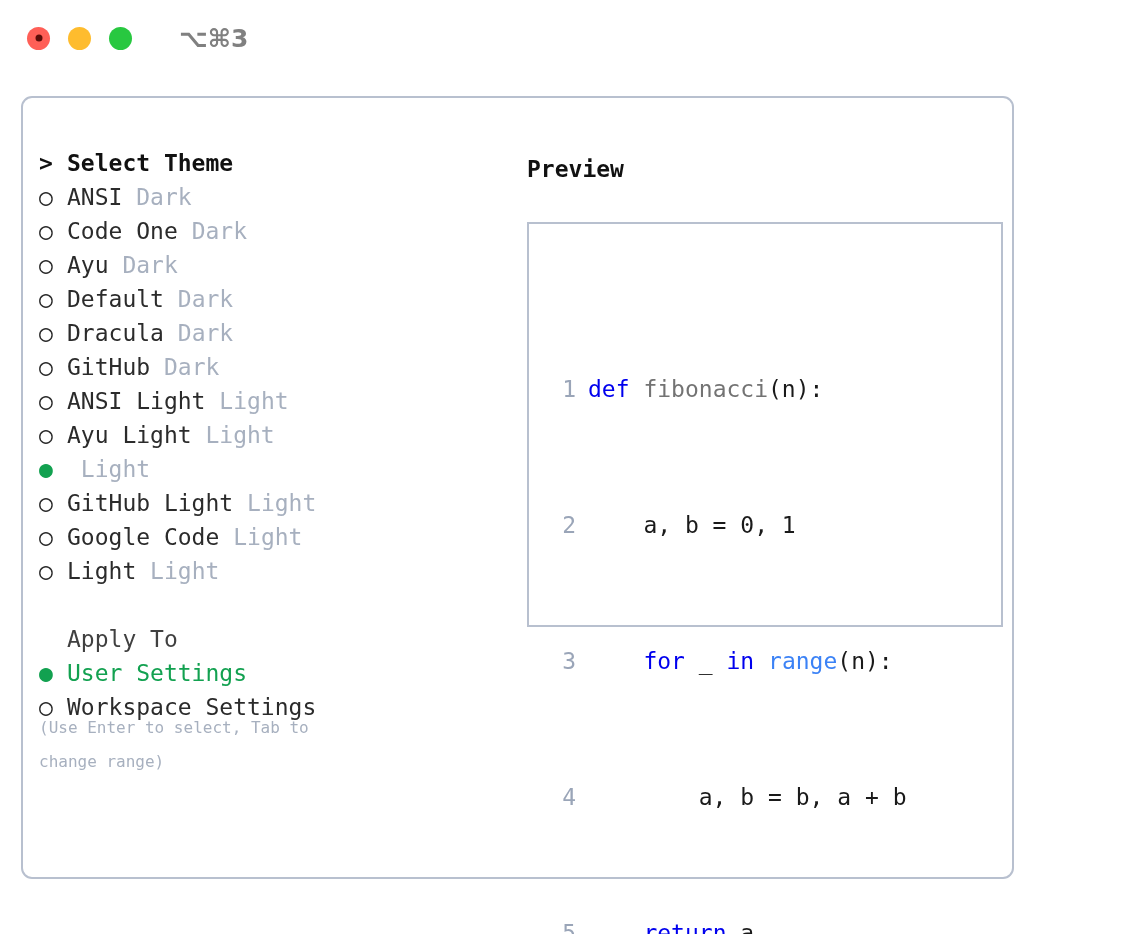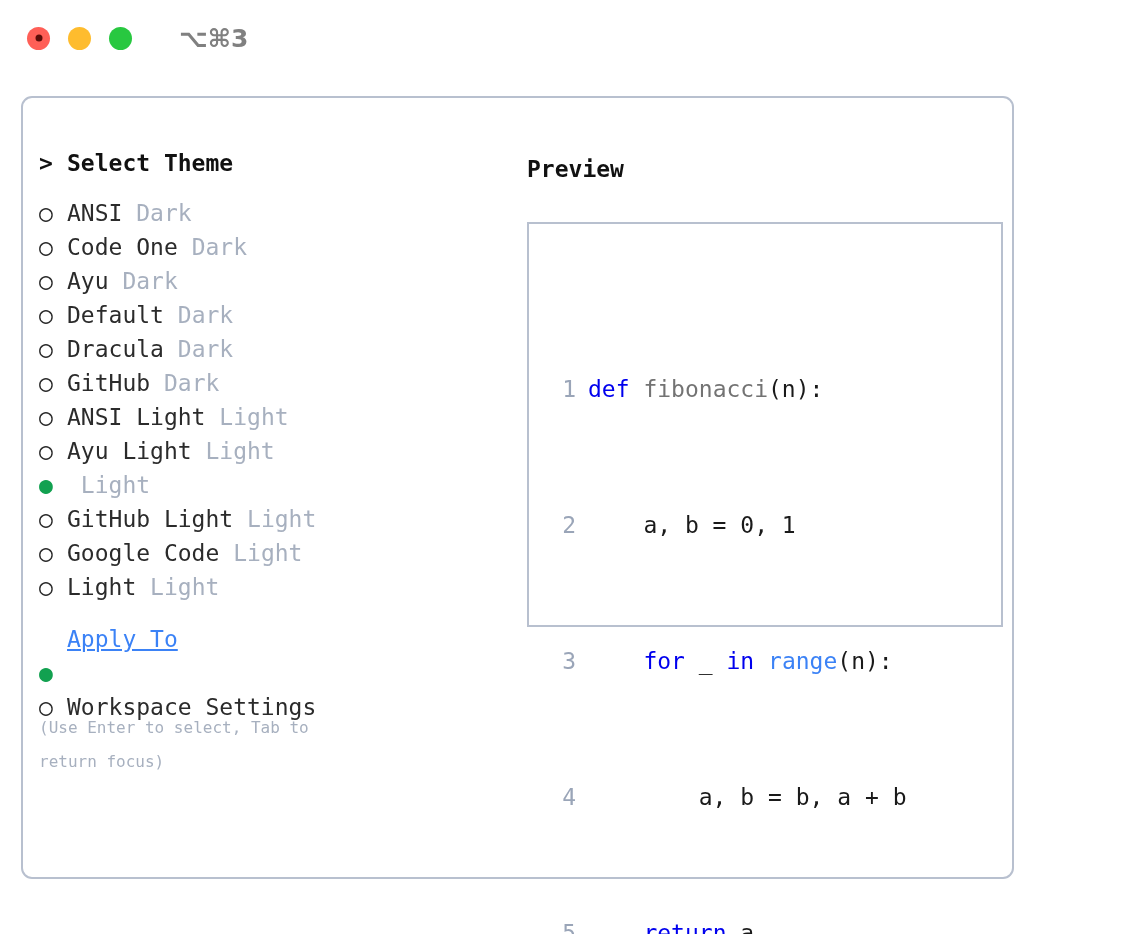--- a/index.html
+++ b/index.html
@@ -113,26 +113,25 @@
   .marker.blank  { color: transparent; }
 
   .heading-row .label {
     font-weight: bold;
     color: #111111;
   }
   .heading-row .marker { font-weight: bold; color: #111111; }
 
   .label     { color: #2b2b2b; }
   .label.sel { color: #12a150; }
-  .variant   { color: #a7b0bf; margin-top: 16px; }
+  .variant   { color: #a7b0bf; }
 
   .section-title {
-    color: #3b82f6;
+    color: #404040;
     font-weight: normal;
-    text-decoration: underline;
   }
 
   .spacer-row { height: 34px; }
 
   .hint {
     position: absolute;
     left: 16px;
     top: 613px;
     width: 420px;
     color: #a7b0bf;
@@ -298,31 +297,32 @@
 
         <div class="row spacer-row"></div>
 
         <div class="row">
           <span class="marker blank">○</span>
           <span class="label section-title">Apply To</span>
         </div>
 
         <div class="row">
           <span class="marker filled">●</span>
+          <span class="label sel">User Settings</span>
         </div>
 
         <div class="row">
           <span class="marker">○</span>
           <span class="label">Workspace Settings</span>
         </div>
       </div>
 
       <div class="hint">
         <div>(Use Enter to select, Tab to</div>
-        <div>return focus)</div>
+        <div>change range)</div>
       </div>
 
       <div class="right-col">
         <div class="preview-title">Preview</div>
 
         <div class="preview-box">
           <div class="code">
 
             <div class="code-line">
               <span class="lineno">1</span><span class="tok-kw">def </span><span class="tok-fn">fibonacci</span><span class="tok-plain">(n):</span>

